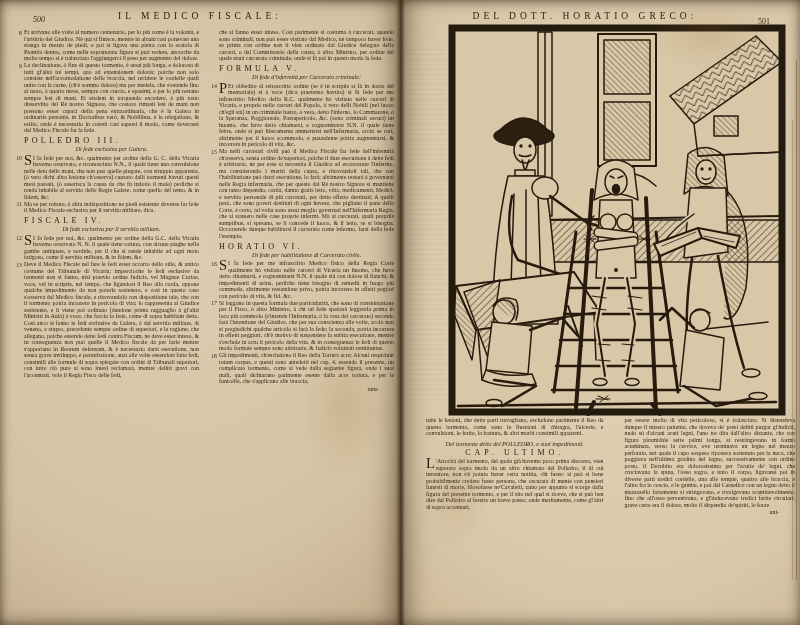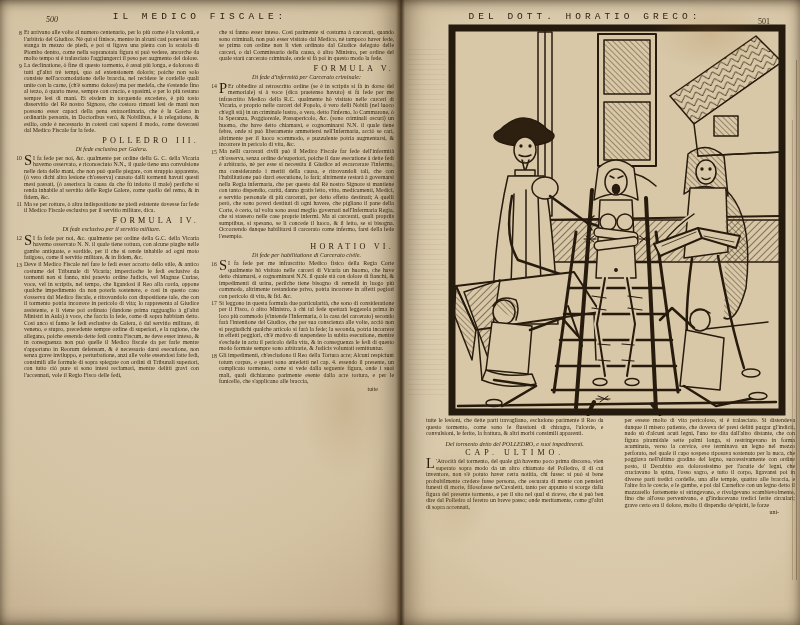--- a/index.html
+++ b/index.html
@@ -9,33 +9,33 @@
     background:radial-gradient(120% 90% at 45% 40%, #dccdb1 0%, #d4c3a3 55%, #c0aa89 85%, #a68d6b 100%);
     box-shadow:inset -16px 0 24px -10px rgba(60,40,20,.55), inset 5px 0 12px -5px rgba(40,25,10,.55),
                inset 0 7px 12px -7px rgba(30,20,10,.65), inset 0 -9px 16px -9px rgba(30,20,10,.45);}
   #right-page{left:400px;width:400px;
     background:radial-gradient(120% 90% at 55% 45%, #e1d3b7 0%, #d9c9aa 55%, #c7b18e 88%, #b19772 100%);
     box-shadow:inset 18px 0 26px -12px rgba(60,40,20,.6), inset -7px 0 14px -7px rgba(50,32,16,.5),
                inset 0 7px 12px -7px rgba(30,20,10,.6), inset 0 -9px 16px -9px rgba(30,20,10,.4);}
   .gutter{position:absolute;left:396px;top:0;width:9px;height:625px;
     background:linear-gradient(90deg, rgba(60,40,18,0) 0%, rgba(60,40,18,.55) 45%, rgba(35,22,8,.7) 55%, rgba(60,40,18,0) 100%);}
   .runhead{position:absolute;top:11px;left:0;right:0;text-align:center;font-size:9.5px;
-    letter-spacing:4px;color:#2c1d0e;white-space:nowrap;font-family:Liberation Mono, monospace;}
+    letter-spacing:4px;color:#2c1d0e;white-space:nowrap;}
   .pageno{position:absolute;font-size:8px;color:#3a2a16;}
-  #left-page .pageno{left:46px;top:15px;font-style:italic;}
+  #left-page .pageno{left:33px;top:15px;font-style:italic;}
   #right-page .pageno{right:30px;top:17px;}
   .cols{position:absolute;display:flex;}
   #left-cols{top:29px;left:13px;right:6px;gap:9px;}
   #right-cols{top:417px;left:15px;right:5px;gap:10px;}
   .col{flex:1 1 50%;text-align:justify;font-size:5.9px;line-height:6.5px;color:#342514;padding-left:11px;}
   .blk{position:relative;}
   .blk.para{margin:0 0 .5px;}
   .pnum{position:absolute;left:-11px;top:.5px;width:9px;text-align:right;font-size:5.8px;color:#3a2a16;}
   .dropcap{float:left;font-size:14.5px;line-height:11.5px;padding-right:1px;color:#2c1d0e;}
-  .blk.heading{text-align:right;font-size:8.2px;letter-spacing:3.2px;margin:4.5px 0 1.5px;white-space:nowrap;color:#2a1b0c;}
+  .blk.heading{text-align:left;font-size:8.2px;letter-spacing:3.2px;margin:4.5px 0 1.5px;white-space:nowrap;color:#2a1b0c;}
   .blk.subtitle{text-align:center;font-style:italic;font-size:6.1px;margin:0 0 2px;}
   .blk.chapsub{text-align:center;font-style:italic;font-size:6.1px;margin:4px 8px 1px;}
   .blk.chapter{text-align:center;font-size:8px;letter-spacing:4px;margin:2.5px 0 2px;color:#2a1b0c;}
   .blk.catchword{text-align:right;padding-right:16px;margin-top:1px;}
   #woodcut{position:absolute;left:48px;top:24px;width:338px;height:392px;}
   .bleed{position:absolute;left:8px;top:45px;width:38px;height:350px;opacity:.5;
     background:repeating-linear-gradient(0deg, rgba(90,60,30,.14) 0 1px, rgba(0,0,0,0) 1px 5px);}
   .stain{position:absolute;border-radius:50%;pointer-events:none;}
   .edge-line{position:absolute;width:1.5px;background:rgba(115,85,50,.55);}
 </style>
@@ -48,21 +48,21 @@
     <div class="pageno">500</div>
     <div class="runhead">IL MEDICO FISCALE:</div>
     <div class="cols" id="left-cols">
       <div class="col">
           <div class="blk para"><span class="pnum">8</span>Et arrivano alle volte al numero centenario, per lo più come è la volontà, e l'arbitrio del Giudice. Nè qui si finisce, mentre in alcuni casi ponevasi una stanga in mezzo de piedi, e poi si ligava una pietra con la scatola di Piombo dentro, come nella sopranotata figura si può vedere, ancorche da molto tempo si è tralasciato l'aggiungerci il peso per augmento del dolore.</div>
           <div class="blk para"><span class="pnum">9</span>La declinatione, ò fine di questo tormento, è assai più longa, e dolorosa di tutti gl'altri trè tempi, quo ad extensionem doloris; poiche non solo consiste nell'accomodatione delle braccia, nel recidere le cordelle quali unite con la carne, (ch'è sommo dolore) ma per medela, che s'estende fino al terzo, ò quarto mese, sempre con crucio, e spasimi, e per lo più restano sempre lesi di mani. Et eisdem in torquendo excedere, è più tosto disservitio del Rè nostro Signore, che costoro rimasti lesi de mani non possono esser capaci della pena extraordinaria, che è la Galera in ordinariis personis, in Doctoribus verò, &amp; Nobilibus, è la relegatione, &amp; esilio, onde è necessario in cotesti casi sapersi il modo, come doverassi dal Medico Fiscale far la fede.</div>
           <div class="blk heading">POLLEDRO III.</div>
           <div class="blk subtitle">Di fede esclusiva per Galera.</div>
           <div class="blk para"><span class="pnum">10</span><span class="dropcap">S</span>I fa fede per noi, &amp;c. qualmente per ordine della G. C. della Vicaria havemo osservato, e riconosciuto N.N., il quale tiene una convulsione nelle deta delle mani, che non può quelle piegare, con struppio apparente, (ò vero dichi altra lesione ch'osserva) causato dalli tormenti havuti questi mesi passati, (ò asserisca la causa da che fù indotto il male) perilche si renda inhabile al servitio delle Regie Galere, come quello del remo, &amp; in fidem, &amp;c.</div>
           <div class="blk para"><span class="pnum">11</span>Ma se per rotture, ò altra indispositione ne piedi esistente dovesse far fede il Medico Fiscale esclusiva per il servitio militare, dica.</div>
-          <div class="blk heading">FORMULA IV.</div>
+          <div class="blk heading">FISCALE IV.</div>
           <div class="blk subtitle">Di fede esclusiva per il servitio militare.</div>
           <div class="blk para"><span class="pnum">12</span><span class="dropcap">S</span>I fa fede per noi, &amp;c. qualmente per ordine della G.C. della Vicaria havemo osservato N. N. il quale tiene rottura, con alcune piaghe nelle gambe antiquate, e sordide, per il che si rende inhabile ad ogni moto fatigoso, come il servitio militare, &amp; in fidem, &amp;c.</div>
           <div class="blk para"><span class="pnum">13</span>Deve il Medico Fiscale nel fare le fedi esser accorto dello stile, &amp; antico costume del Tribunale di Vicaria; impercioche le fedi esclusive da tormenti non si fanno, nisi praevio ordine Judicis, vel Magnae Curiae, voce, vel in scriptis, nel tempo, che ligandosi il Reo alla corda, oppone qualche impedimento da non poterla sostenere, e così in questo caso s'osserva dal Medico fiscale, e ritrovandolo con dispositione tale, che con il tormento potria incorrere in pericolo di vita; lo rappresenta al Giudice assistente, e li viene poi ordinato (dandone prima ragguaglio à gl'altri Ministri in Aula) à voce, che faccia la fede, come di sopra habbiam detto. Così anco si fanno le fedi esclusive da Galera, ò dal servitio militare, di veneno, e stupro, precedente sempre ordine di superiori, e la ragione, che allegano, poiche essendo dette fedi contra Fiscum, ne deve esser inteso, &amp; in conseguenza non può quelle il Medico fiscale da per farle mentre s'apportano in Reorum defensam, &amp; è necessario darsi esecutione, non senza grave inviluppo, e perturbatione, anzi alle volte essendosi fatte fedi, consimili alle formule di sopra spiegate con ordini di Tribunali superiori, con tutto ciò pure si sono intesi reclamori, mentre delitti gravi con l'accennati, vole il Regio Fisco delle fedi,</div>
         </div>
       <div class="col">
           <div class="blk para">che si fanno esser inteso. Così parimente si costuma à carcerati, quando sono criminali, non può esser visitato dal Medico, nè tampoco haver fede, se prima con ordine non li vien ordinato dal Giudice delegato delle carceri, o dal Commissario della causa, ò altro Ministro, per ordine del quale starà carcerato criminale, onde si fà poi in questo modo la fede.</div>
           <div class="blk heading">FORMULA V.</div>
           <div class="blk subtitle">Di fede d'infermità per Carcerato criminale:</div>
           <div class="blk para"><span class="pnum">14</span><span class="dropcap">P</span>Er obbedire al retroscritto ordine (se è in scriptis si fà in dorso del memoriale) si à voce (dica praetenso havuto) si fà fede per me infrascritto Medico della R.C. qualmente hò visitato nelle carceri di Vicaria, e proprio nelle carceri del Popolo, ò vero delli Nobili (nel luoco ch'egli stà) in un criminale lustro, o vero, detto l'inferno, lo Cammarone, ò la Speranza, Poggioreale, Passapericolo, &amp;c. (sono criminali oscuri) un huomo, che have detto chiamarsi, e cognominarsi N.N. il quale tiene febre, onde si può liberamente ammettersi nell'Infermaria, acciò se cari, altrimente per il luoco scommodo, e puzzulente potria augmentarsi, &amp; incorrere in pericolo di vita, &amp;c.</div>
           <div class="blk para"><span class="pnum">15</span>Ma nelli carcerati civili può il Medico Fiscale far fede dell'infermità ch'osserva, senza ordine de'superiori, poiche il dare esecutione à dette fedi è arbitrario, nè per esse si necessita il Giudice ad escarcerare l'infermo, ma considerando i meriti della causa, e ritrovandoli tali, che con l'habilitatione può darci esecutione, lo farà; altrimente restarà à governarsi nella Regia infermaria, che per questo dal Rè nostro Signore si mantiene con tanto dispendio, carità, danno gratis letto, vitto, medicamenti, Medici, e servitio personale di più carcerati, per detto effetto destinati; A quelli però, che sono poveri destituti di ogni havere, che pigliano il pane della Corte, è certo, tal volta sono assai meglio governati nell'Infermaria Regia, che si stassero nelle case proprie infermi. Ma ai carcerati, quali propriis sumptibus, si spesano, se li concede il luoco, &amp; il letto, se si bisogna. Occorrendo dunque habilitarsi il carcerato come infermo, farsi della fede l'esempio.</div>

